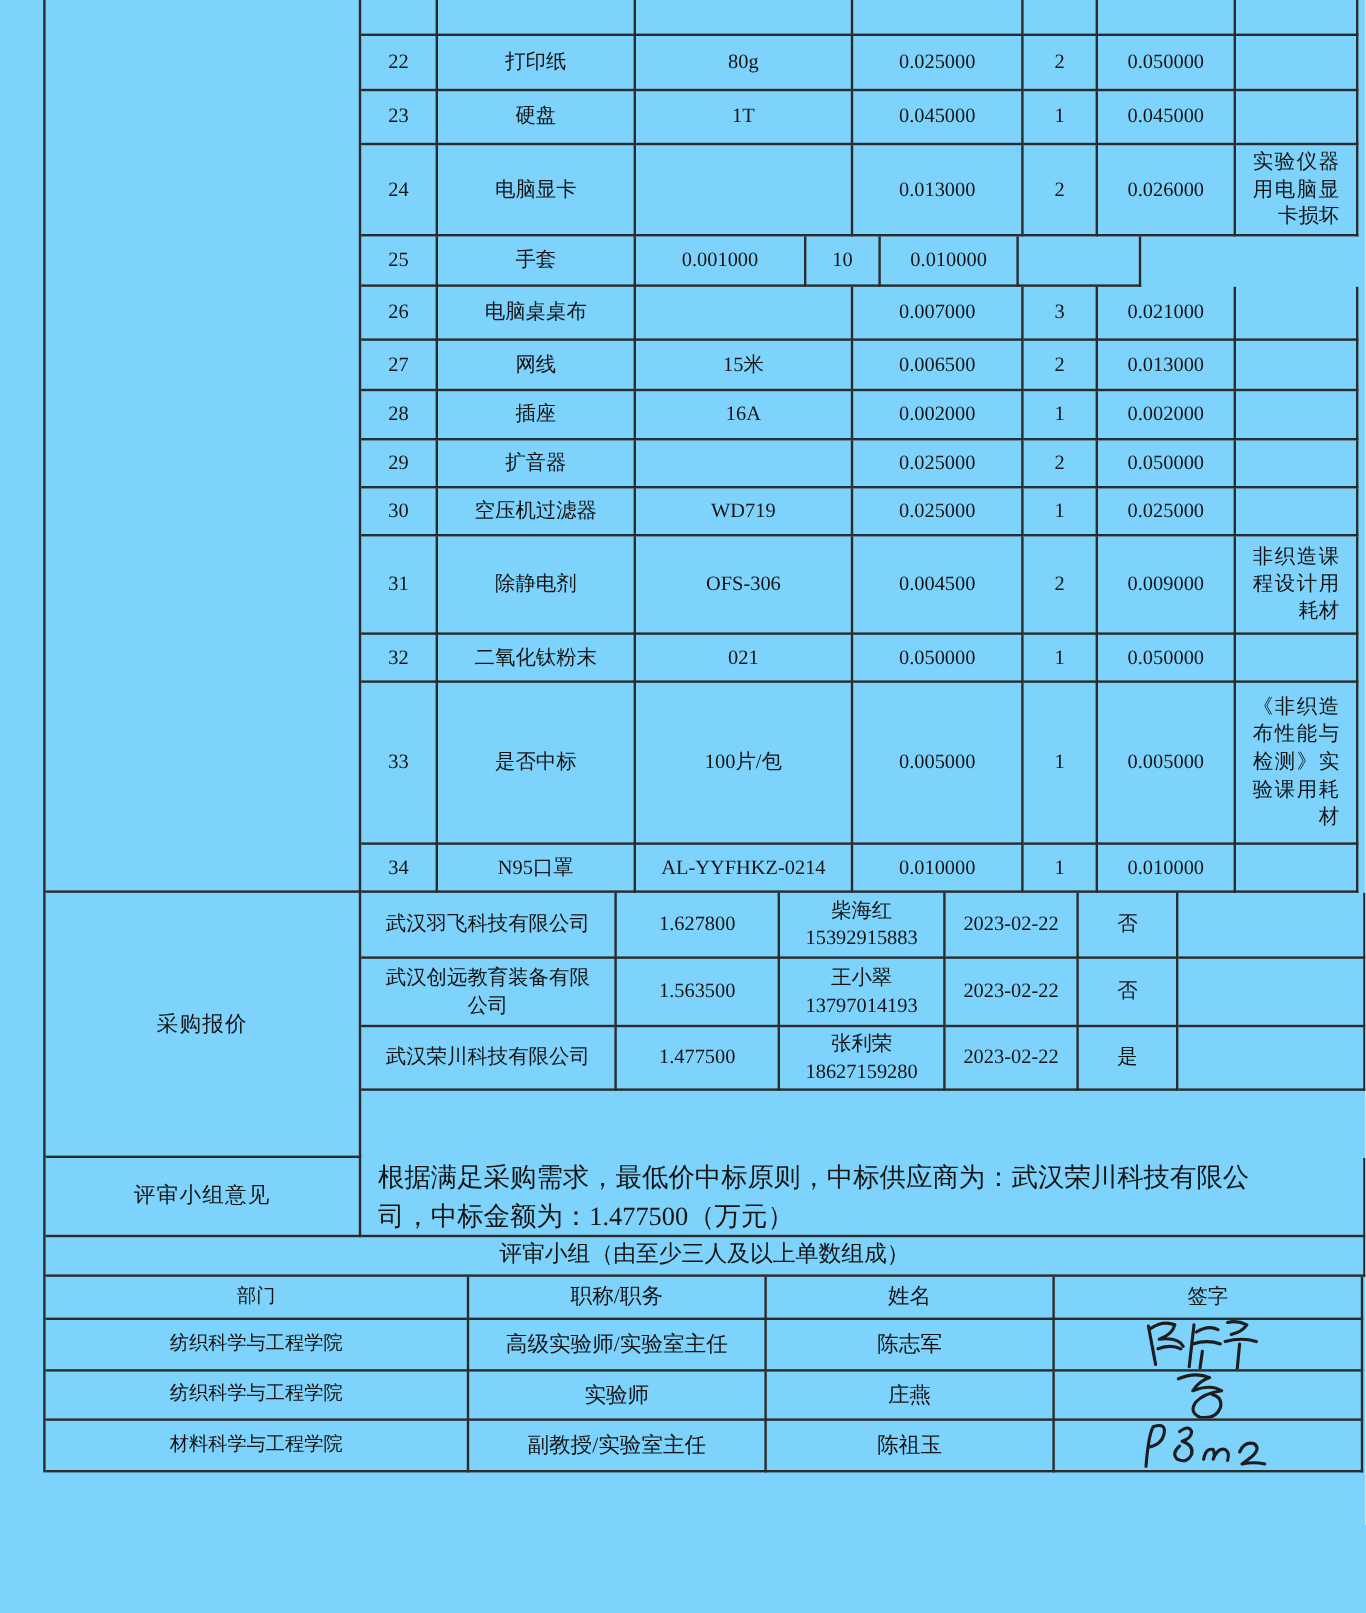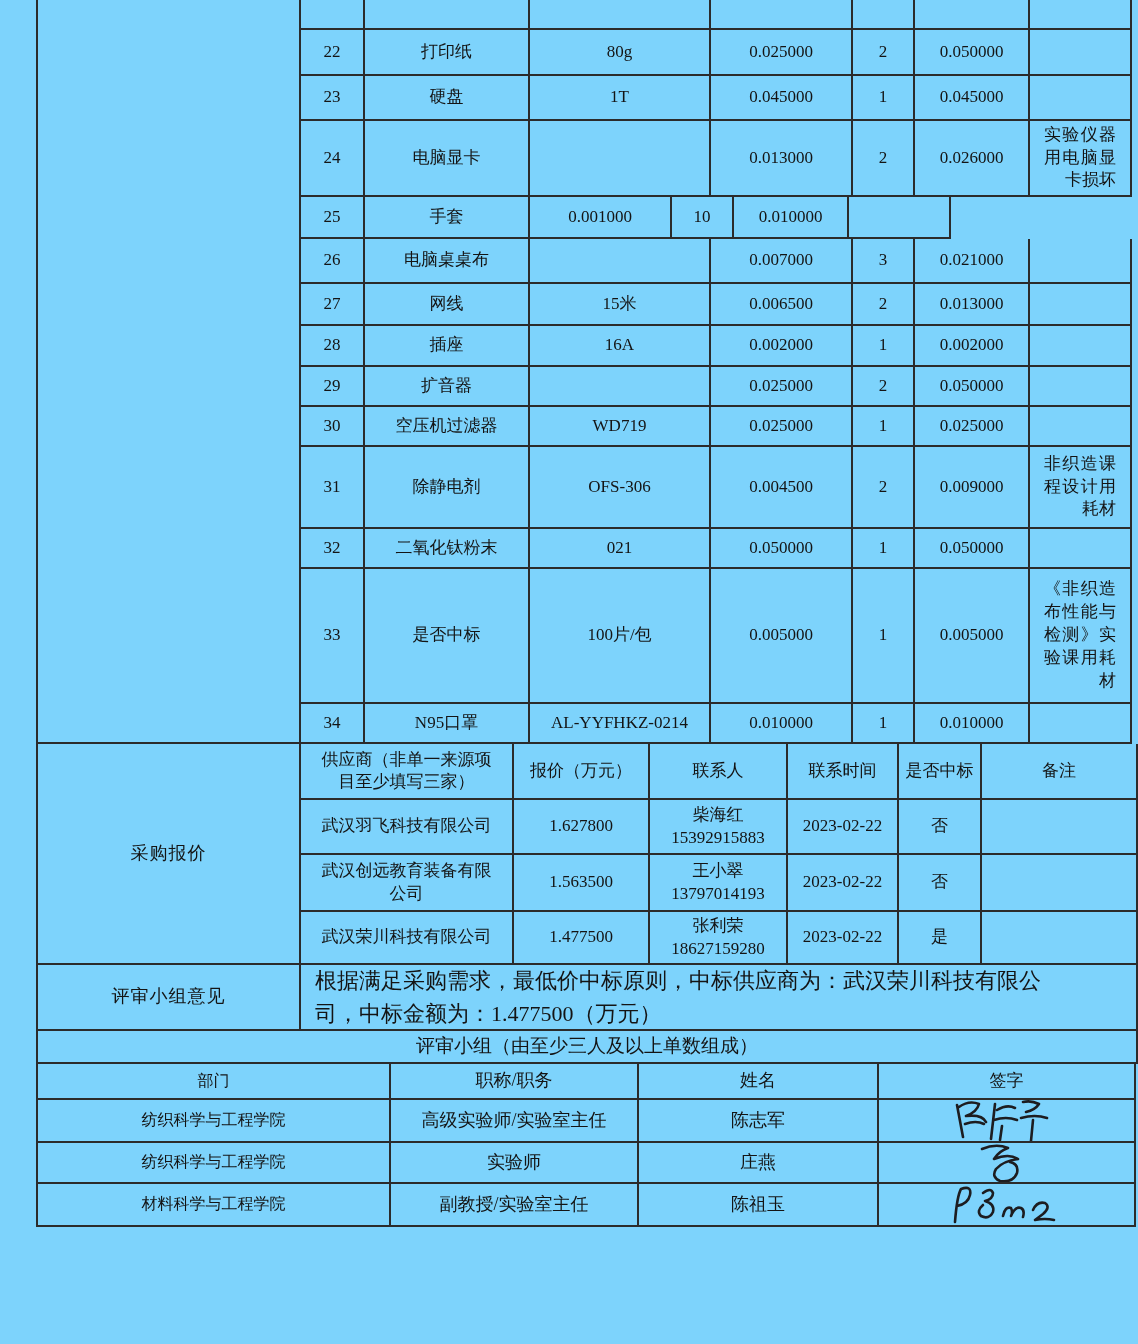--- a/index.html
+++ b/index.html
@@ -223,28 +223,20 @@
             </div>
         </div>
 
       </div>
     </div>
 
     <div class="quotes">
       <div class="c left-label">采购报价</div>
       <div class="qgrid">
 
-        <div class="row" style="height:56px">
-          <div class="c qw-sup">供应商（非单一来源项目至少填写三家）</div>
-          <div class="c qw-price">报价（万元）</div>
-          <div class="c qw-contact">联系人</div>
-          <div class="c qw-time">联系时间</div>
-          <div class="c qw-win">是否中标</div>
-          <div class="c qw-note">备注</div>
-        </div>
 
         <div class="row" style="height:55px">
           <div class="c qw-sup">武汉羽飞科技有限公司</div>
           <div class="c qw-price">1.627800</div>
           <div class="c qw-contact">
             <span>柴海红</span>
             <span>15392915883</span>
           </div>
           <div class="c qw-time">2023-02-22</div>
           <div class="c qw-win">否</div>

